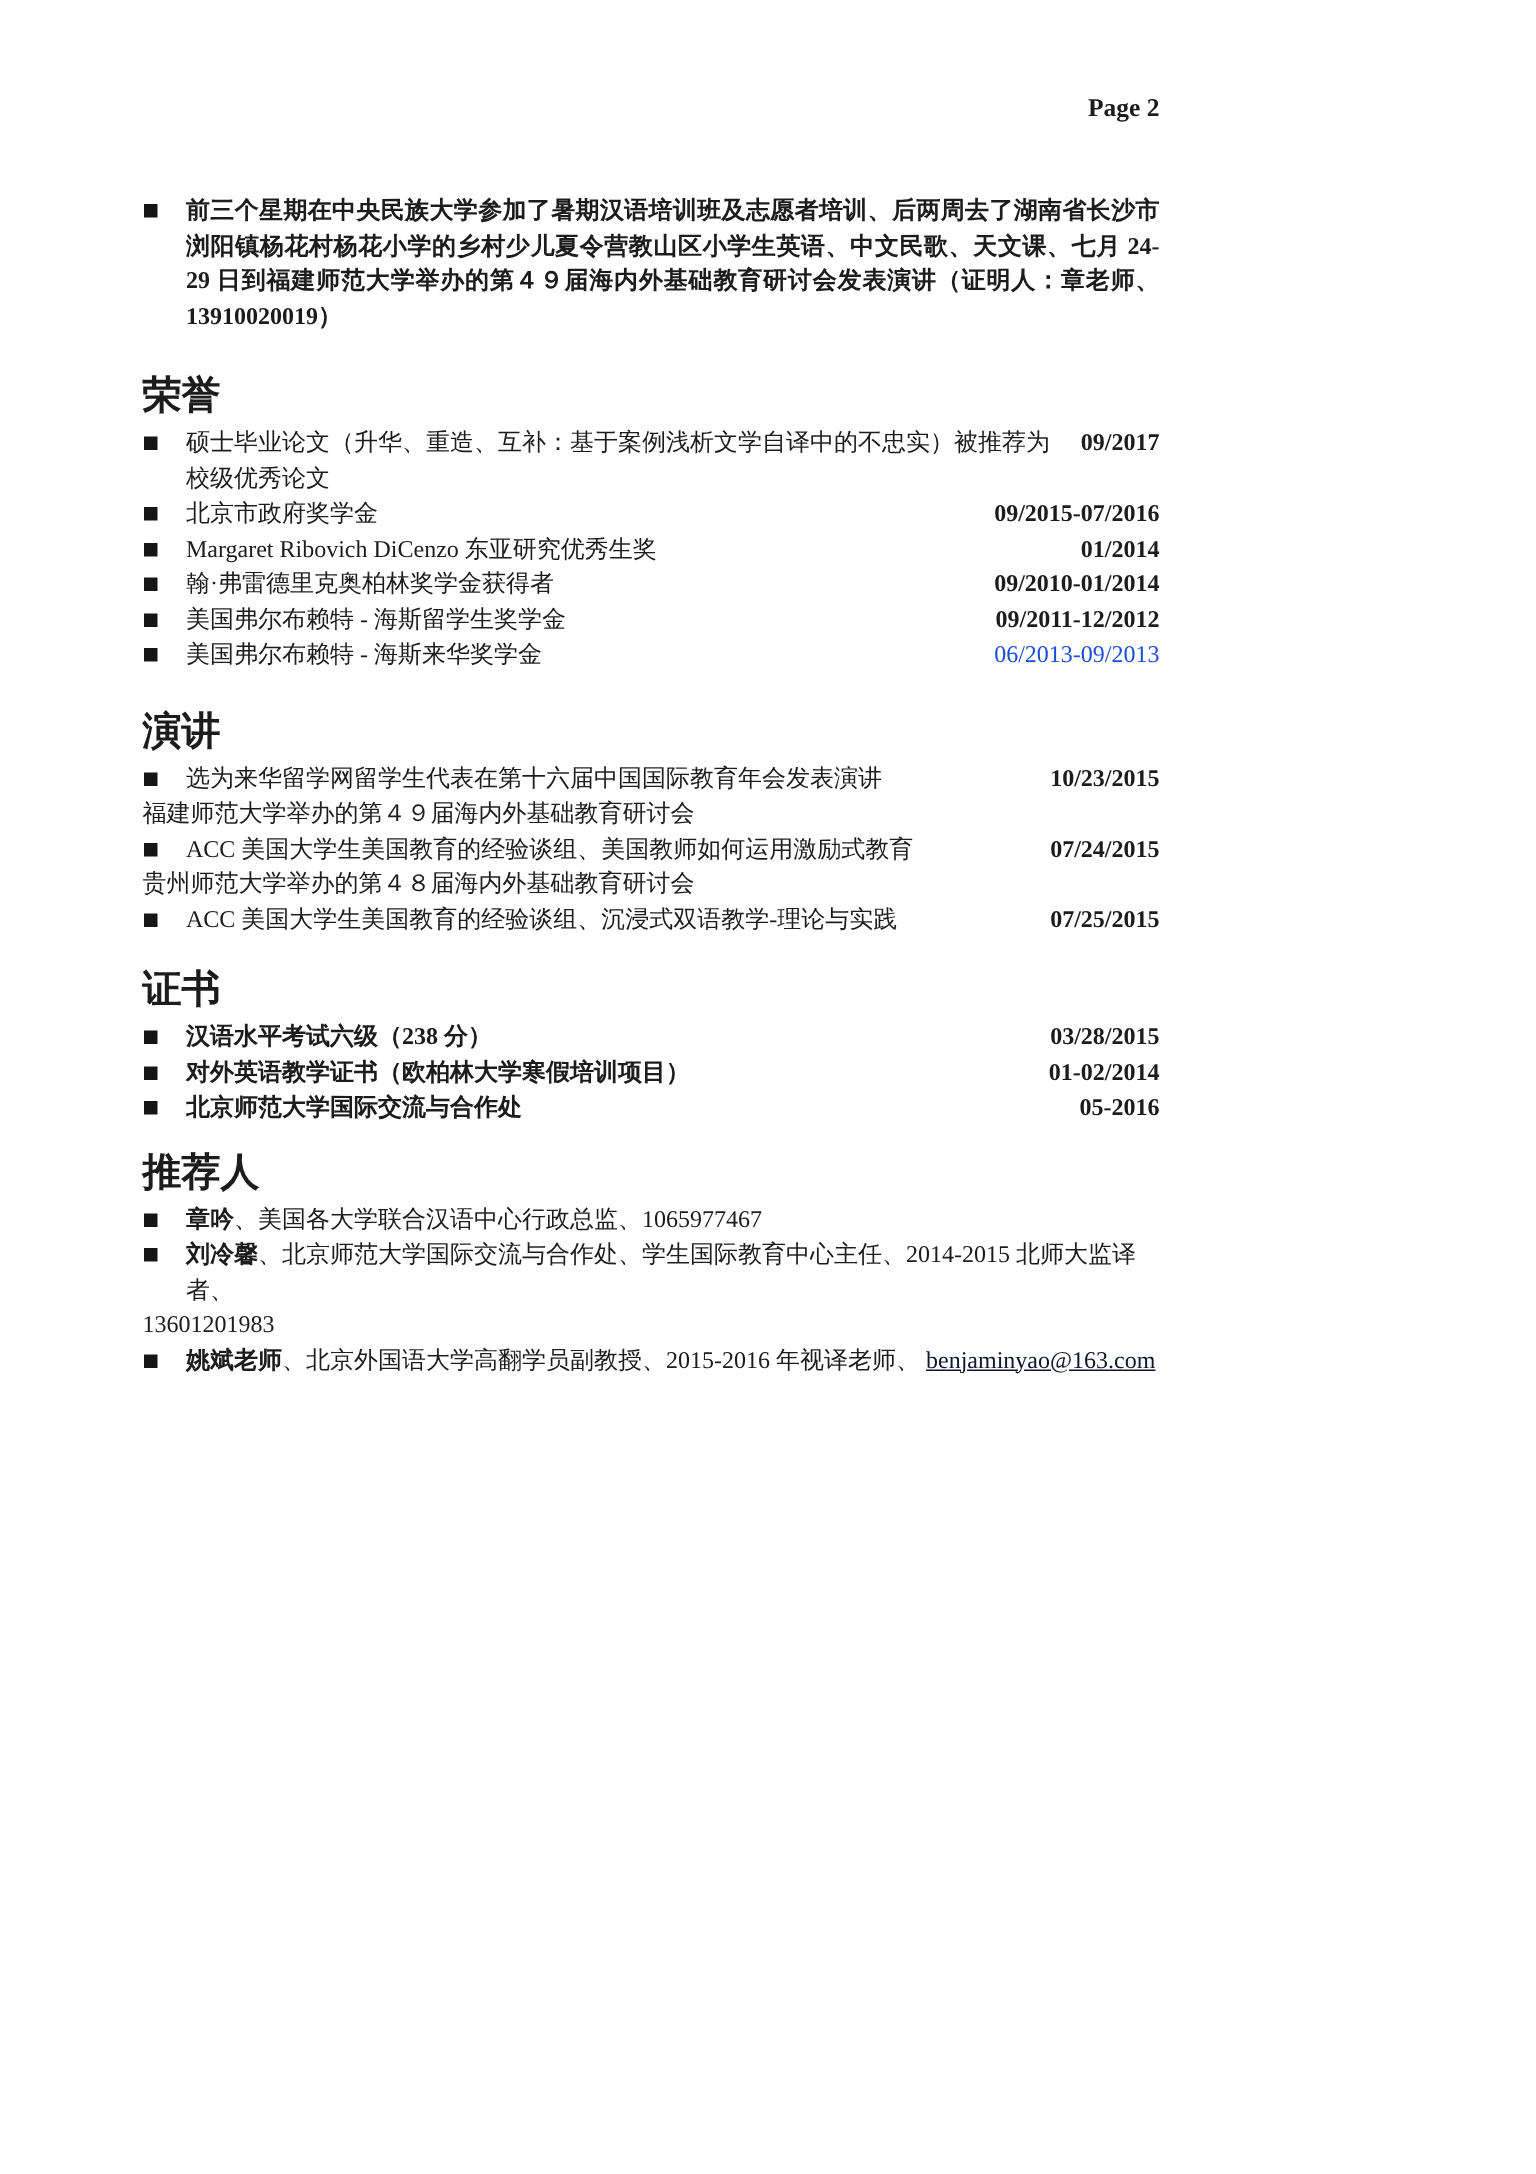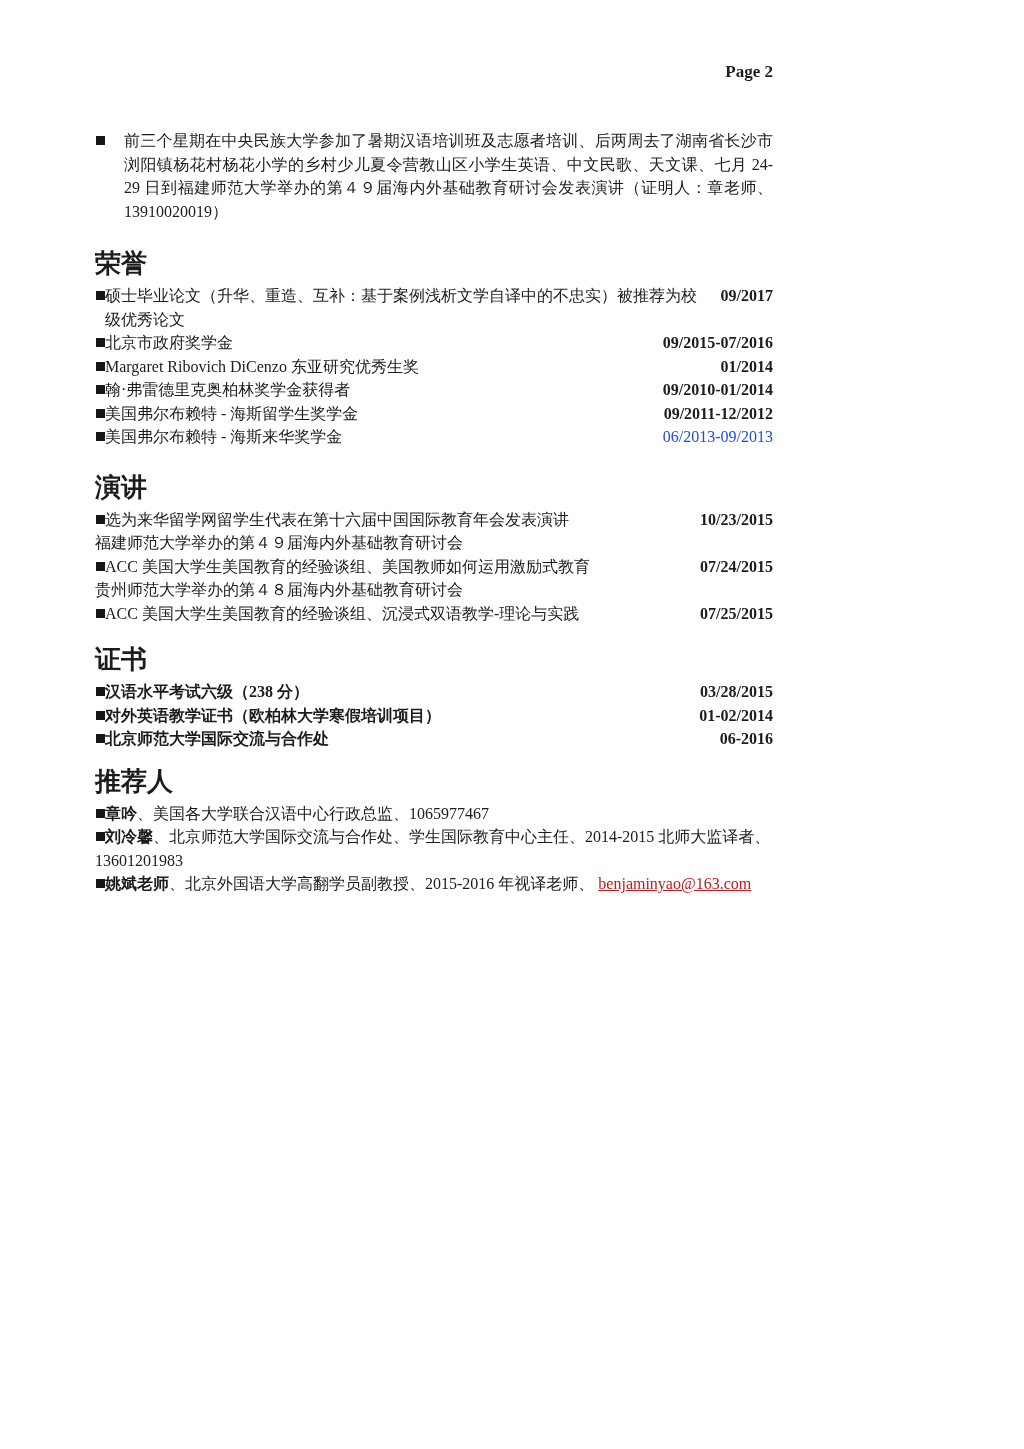--- a/index.html
+++ b/index.html
@@ -28,52 +28,52 @@
     font-size: 16px;
     line-height: 23.5px;
   }
   .bullet {
     flex: 0 0 9px;
     width: 9px;
     height: 9px;
     background: #161616;
     margin: 7px 0 0 1px;
   }
-  .intro { margin-top: 47px; }
+  .intro { margin-top: 47px; font-weight: bold; }
   .intro-text {
     margin-left: 19px;
     width: 806px;
     text-align: justify;
   }
 
   .section-title {
     font-size: 26px;
     font-weight: bold;
     line-height: 34px;
     margin: 24px 0 3px 0;
   }
   .sec-presentations .section-title { margin-top: 22px; }
   .sec-certificates  .section-title { margin-top: 18px; }
   .sec-references    .section-title { margin-top: 14px; }
 
-  .item-text { flex: 1 1 auto; }
+  .item-text { margin-left: 19px; flex: 1 1 auto; }
   .item-date {
     margin-left: auto;
     padding-left: 12px;
     white-space: nowrap;
     font-weight: bold;
   }
   .item-date.regular { font-weight: normal; color: #1d4ed8; }
   .note {
     font-size: 16px;
     line-height: 23.5px;
   }
   .ref-name { font-weight: bold; }
   .email-link {
-    color: #b91c1c;
+    color: #0f172a;
     text-decoration: underline;
   }
   .footer-num {
     position: absolute;
     top: 1356px;
     left: 915px;
     font-size: 17px;
     height: 15px;
     overflow: hidden;
     color: #222;
@@ -160,21 +160,21 @@
         <span class="item-date">03/28/2015</span>
       </div>
       <div class="row">
         <span class="bullet"></span>
         <span class="item-text ref-name">对外英语教学证书（欧柏林大学寒假培训项目）</span>
         <span class="item-date">01-02/2014</span>
       </div>
       <div class="row">
         <span class="bullet"></span>
         <span class="item-text ref-name">北京师范大学国际交流与合作处</span>
-        <span class="item-date">06-2016</span>
+        <span class="item-date">05-2016</span>
       </div>
     </div>
 
     <div class="sec-references">
       <h2 class="section-title">推荐人</h2>
 
       <div class="row">
         <span class="bullet"></span>
         <span class="item-text"><span class="ref-name">章吟</span><span>、美国各大学联合汉语中心行政总监、1065977467</span></span>
       </div>

